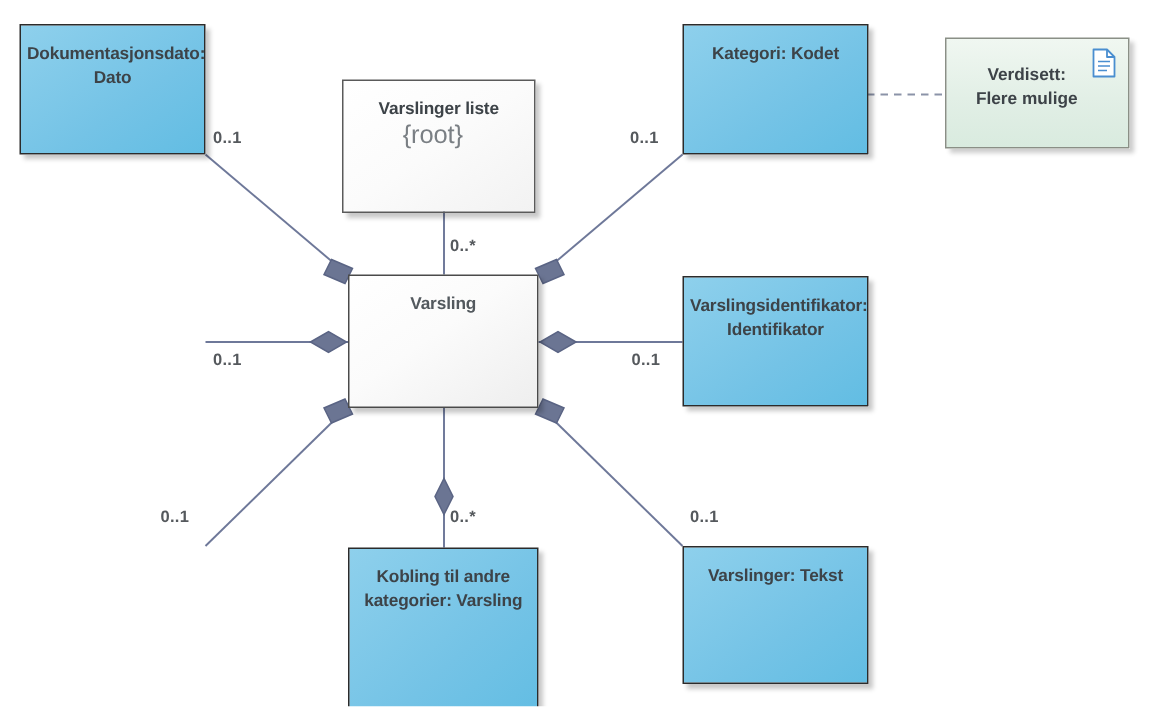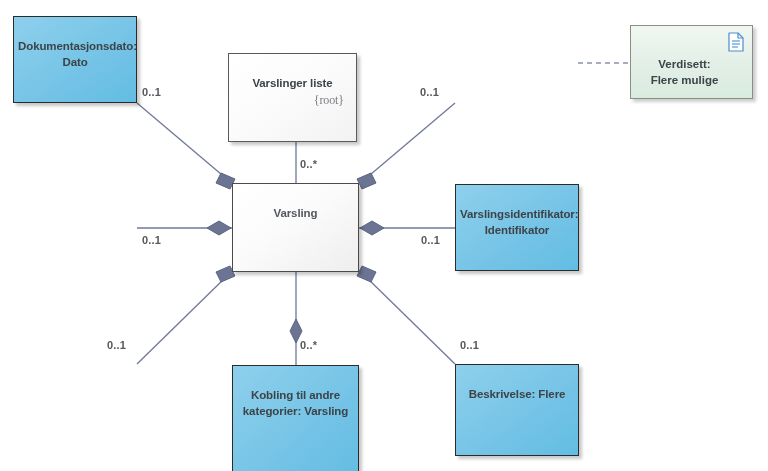--- a/index.html
+++ b/index.html
@@ -25,21 +25,21 @@
     height: 471px;
     pointer-events: none;
   }
   .node {
     position: absolute;
     box-sizing: border-box;
     border: 1.4px solid #2b2b2b;
     box-shadow: 3px 3px 3px rgba(0,0,0,0.22);
     display: flex;
     justify-content: center;
-    padding-top: 21px;
+    padding-top: 11px;
   }
   .node .label {
     text-align: center;
     font-size: 11.5px;
     font-weight: bold;
     color: #3d4348;
     line-height: 16px;
     letter-spacing: -0.1px;
     width: 100%;
     padding: 0 4px;
@@ -47,48 +47,47 @@
   }
   .node.attr {
     background: linear-gradient(to bottom right, #8ed0ec 0%, #74c3e6 60%, #62bde3 100%);
   }
   .node.root {
     background: linear-gradient(to bottom right, #ffffff 0%, #fbfbfb 50%, #f2f2f2 100%);
     border: 1.4px solid #5a5a5a;
   }
   .node.root .sub {
     display: block;
-    text-align: right;
+    text-align: center;
     font-weight: normal;
     color: #7a7f84;
-    font-size: 12px;
+    font-size: 17px;
     padding-right: 8px;
     margin-top: 1px;
-    font-family: Liberation Serif, serif;
   }
   .node.central {
     background: linear-gradient(to bottom right, #ffffff 0%, #fbfbfb 45%, #eeeeee 100%);
     border: 1.6px solid #4a4a4a;
     align-items: flex-start;
   }
   .node.central .label { font-weight: bold; color: #53595e; }
   .note {
     position: absolute;
     box-sizing: border-box;
     border: 1.2px solid #8a8f86;
     background: linear-gradient(to bottom, #f0f7f1 0%, #e2efe6 55%, #d9ebdf 100%);
     box-shadow: 3px 3px 3px rgba(0,0,0,0.20);
   }
   .note .note-label {
     font-size: 11.5px;
     font-weight: bold;
     color: #3d4348;
     line-height: 16px;
     text-align: center;
-    padding-top: 30px;
+    padding-top: 16px;
     padding-right: 14px;
   }
   .note .doc-icon {
     position: absolute;
     right: 7px;
     top: 6px;
     width: 18px;
     height: 20px;
   }
   .mult {
@@ -141,20 +140,25 @@
     </div>
   </div>
 
   <div class="node root" style="left:228px; top:16px; width:129px; height:89px;margin-top:37px;">
     <div class="label">
       <span>Varslinger liste</span>
       <span class="sub">{root}</span>
     </div>
   </div>
 
+  <div class="node attr" style="left:455px; top:16px; width:124px; height:87px;">
+    <div class="label">
+      <span>Kategori: Kodet</span>
+    </div>
+  </div>
 
   <div class="note" style="left:630px; top:25px; width:123px; height:74px;">
     <div class="note-label">
       <span>Verdisett:</span><br>
       <span>Flere mulige</span>
     </div>
     <svg class="doc-icon" viewBox="0 0 18 20">
       <path d="M2 1 H11 L16 6 V19 H2 Z" fill="#ffffff" stroke="#4a8ed0" stroke-width="1.2" stroke-linejoin="round"></path>
       <path d="M11 1 V6 H16" fill="none" stroke="#4a8ed0" stroke-width="1.2" stroke-linejoin="round"></path>
       <line x1="5" y1="9" x2="13" y2="9" stroke="#4a8ed0" stroke-width="1.1"></line>
@@ -180,21 +184,21 @@
 
   <div class="node attr" style="left:232px; top:365px; width:127px; height:116px;">
     <div class="label">
       <span>Kobling til andre</span><br>
       <span>kategorier: Varsling</span>
     </div>
   </div>
 
   <div class="node attr" style="left:455px; top:364px; width:124px; height:92px;">
     <div class="label">
-      <span>Beskrivelse: Flere</span>
+      <span>Varslinger: Tekst</span>
     </div>
   </div>
 
   <span class="mult" style="left:142px; top:86px;">0..1</span>
   <span class="mult" style="left:300px; top:158px;">0..*</span>
   <span class="mult" style="left:420px; top:86px;">0..1</span>
   <span class="mult" style="left:142px; top:234px;">0..1</span>
   <span class="mult" style="left:421px; top:234px;">0..1</span>
   <span class="mult" style="left:107px; top:339px;">0..1</span>
   <span class="mult" style="left:300px; top:339px;">0..*</span>

